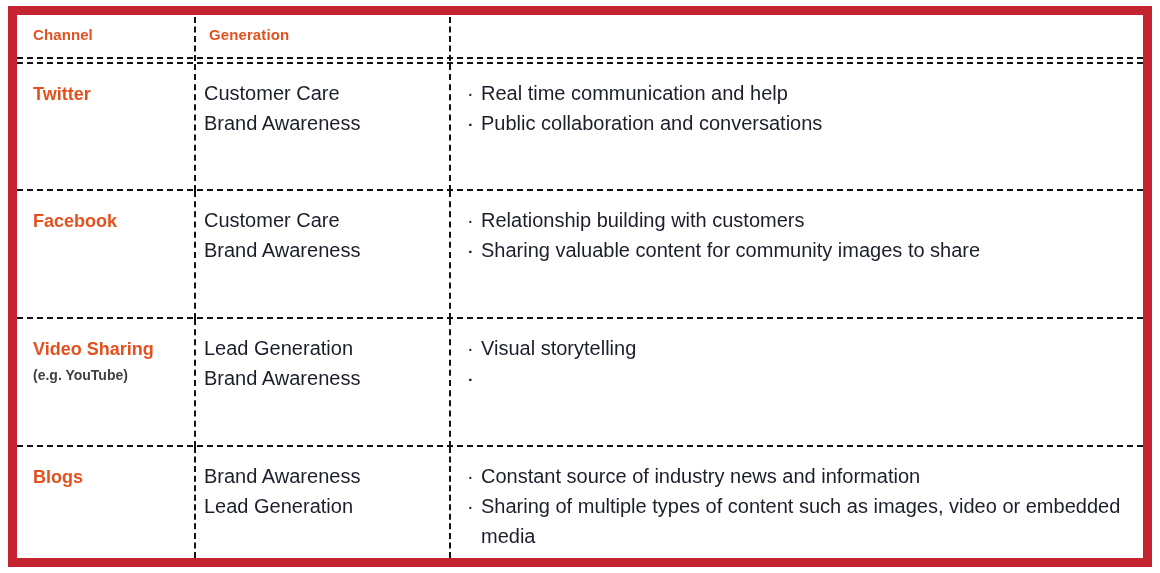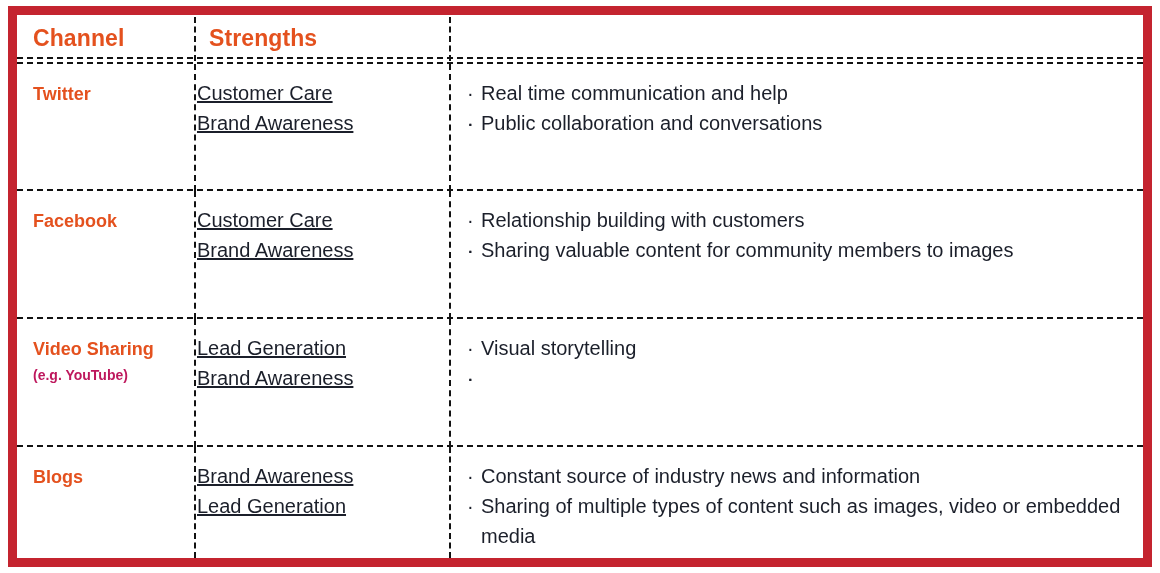--- a/index.html
+++ b/index.html
@@ -84,21 +84,21 @@
     top: 0;
     bottom: 0;
   }
   .cell.c-channel    { left: 16px;  width: 158px; }
   .cell.c-objectives { left: 192px; width: 235px; }
   .cell.c-strengths  { left: 448px; right: 6px; }
 
   .hdr-text {
     color: #e4511e;
     font-weight: bold;
-    font-size: 23px;
+    font-size: 15px;
     letter-spacing: 0.1px;
     line-height: 1;
     position: absolute;
     top: 12px;
   }
 
   
   .data-row { }
   .data-row .row-sep {
     position: absolute;
@@ -114,38 +114,37 @@
     left: 16px;
     color: #e4511e;
     font-weight: bold;
     font-size: 18px;
     line-height: 1.05;
     white-space: nowrap;
   }
   .ch-sub {
     position: absolute;
     left: 16px;
-    color: #be185d;
+    color: #404040;
     font-weight: bold;
     font-size: 14px;
     line-height: 1.05;
     white-space: nowrap;
   }
 
   .obj-list {
     position: absolute;
-    left: 180px;
+    left: 187px;
     margin: 0;
     padding: 0;
     list-style: none;
     color: #1b1f2a;
     font-size: 20px;
     line-height: 30px;
     white-space: nowrap;
-    text-decoration: underline;
   }
 
   .str-list {
     position: absolute;
     left: 450px;
     right: 10px;
     margin: 0;
     padding: 0;
     list-style: none;
     color: #1b1f2a;
@@ -171,21 +170,21 @@
   <div class="table">
 
     <div class="row header-row">
       <div class="vdiv c1"></div>
       <div class="vdiv c2"></div>
 
       <div class="cell c-channel">
         <div class="hdr-text">Channel</div>
       </div>
       <div class="cell c-objectives">
-        <div class="hdr-text">Strengths</div>
+        <div class="hdr-text">Generation</div>
       </div>
 
       <div class="hdr-sep">
         <div class="l1"></div>
         <div class="l2"></div>
       </div>
     </div>
 
     <div class="row data-row" style="top:49px;height:127px;">
       <div class="vdiv c1"></div>
@@ -214,21 +213,21 @@
       <div class="ch-name" style="top:21px;">Facebook</div>
 
       <ul class="obj-list" style="top:14px;">
         <li>Customer Care</li>
         <li>Brand Awareness</li>
       </ul>
 
       <ul class="str-list" style="top:14px;">
         <li><span class="bullet">·</span><span>Relationship building with customers</span></li>
         <li><span class="bullet">·</span></li>
-        <li><span class="bullet">·</span><span>Sharing valuable content for community members to images</span></li>
+        <li><span class="bullet">·</span><span>Sharing valuable content for community images to share</span></li>
       </ul>
 
       <div class="row-sep"></div>
     </div>
 
     <div class="row data-row" style="top:304px;height:128px;">
       <div class="vdiv c1"></div>
       <div class="vdiv c2"></div>
 
       <div class="ch-name" style="top:21px;">Video Sharing</div>

